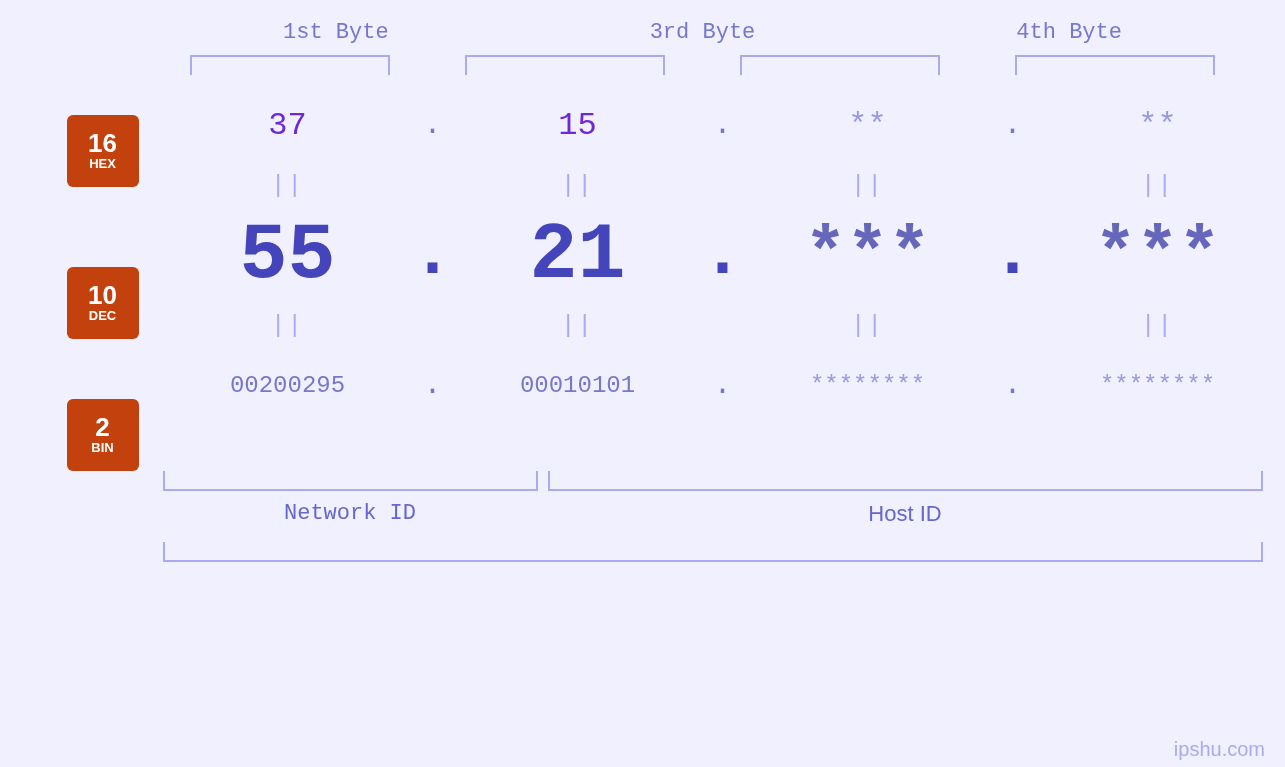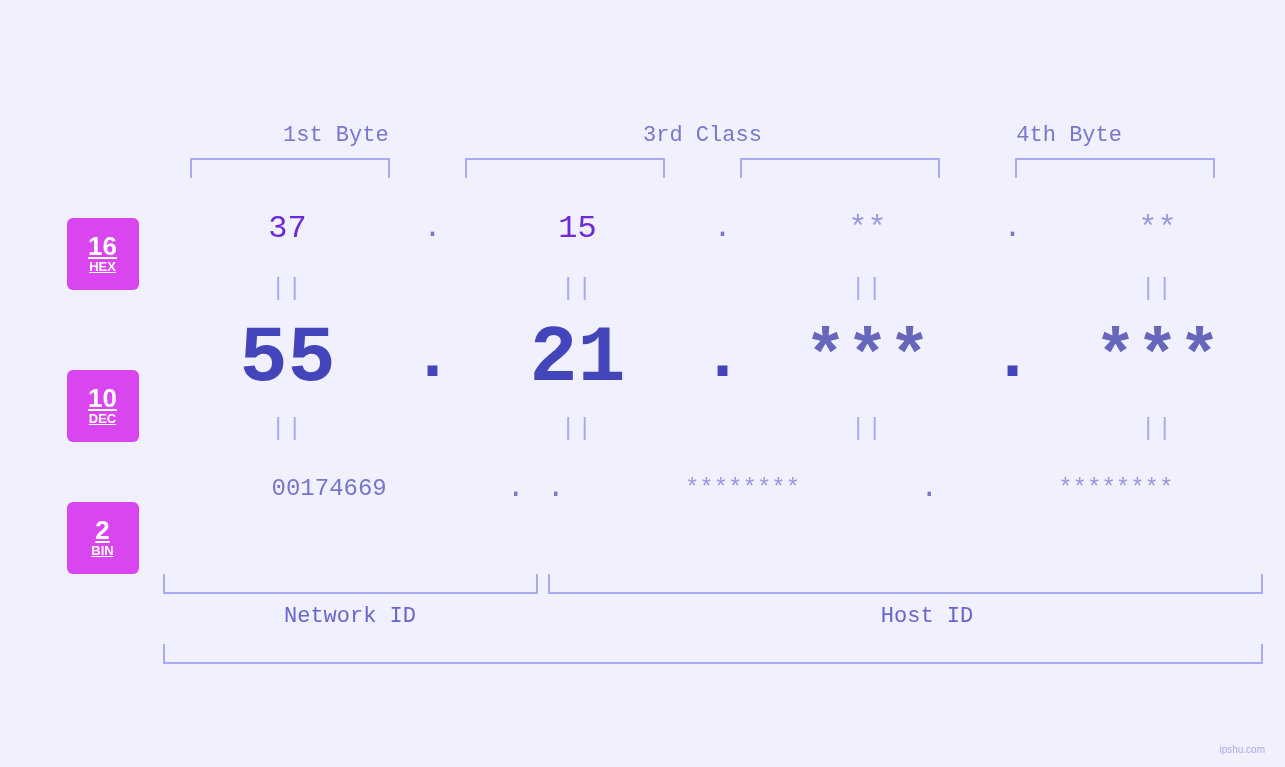--- a/index.html
+++ b/index.html
@@ -14,21 +14,20 @@
     }
 
     .container {
       width: 1285px;
       height: 767px;
       position: relative;
       display: flex;
       flex-direction: column;
       align-items: center;
       padding-top: 20px;
-      justify-content: center;
     }
 
     
     .byte-headers {
       display: flex;
       width: 1100px;
       margin-left: 120px;
       justify-content: space-around;
       margin-bottom: 10px;
     }
@@ -53,32 +52,31 @@
     .badges-col {
       display: flex;
       flex-direction: column;
       align-items: center;
       justify-content: space-around;
       width: 120px;
       padding-top: 30px;
     }
 
     .badge {
-      background: #d946ef;
+      background: #c2410c;
       color: white;
       border-radius: 6px;
       width: 72px;
       height: 72px;
       display: flex;
       flex-direction: column;
       align-items: center;
       justify-content: center;
       font-family: Arial, sans-serif;
       font-weight: bold;
-      text-decoration: underline;
     }
 
     .badge-num {
       font-size: 26px;
       line-height: 1;
     }
 
     .badge-text {
       font-size: 13px;
       line-height: 1.2;
@@ -186,35 +184,35 @@
     .sep-lines {
       color: #aaaaee;
       font-size: 24px;
       font-family: 'Courier New', Courier, monospace;
       letter-spacing: 2px;
     }
 
     
     .watermark {
       position: absolute;
-      bottom: 12px;
+      bottom: 6px;
       right: 20px;
       color: #aaaaee;
-      font-size: 10px;
+      font-size: 20px;
       font-family: Arial, sans-serif;
     }
   </style>
 </head>
 <body>
 
 <div class="container">
 
   <div class="byte-headers">
     <div class="byte-label">1st Byte</div>
-    <div class="byte-label">3rd Class</div>
+    <div class="byte-label">3rd Byte</div>
     <div class="byte-label">4th Byte</div>
   </div>
 
   <div style="width:1100px; margin-left:120px; display:flex; justify-content:space-around; height:30px;">
     <div style="width:200px; height:20px; border:2px solid #aaaaee; border-bottom:none;"></div>
     <div style="width:200px; height:20px; border:2px solid #aaaaee; border-bottom:none;"></div>
     <div style="width:200px; height:20px; border:2px solid #aaaaee; border-bottom:none;"></div>
     <div style="width:200px; height:20px; border:2px solid #aaaaee; border-bottom:none;"></div>
   </div>
 
@@ -316,24 +314,27 @@
           <span class="sep-lines">||</span>
         </div>
         <div class="dot-cell"></div>
         <div class="cell">
           <span class="sep-lines">||</span>
         </div>
       </div>
 
       <div class="row-bin">
         <div class="cell">
-          <span class="val-bin">00174669</span>
-        </div>
-        <div class="dot-cell">
-          <span class="dot-small">.</span>
+          <span class="val-bin">00200295</span>
+        </div>
+        <div class="dot-cell">
+          <span class="dot-small">.</span>
+        </div>
+        <div class="cell">
+          <span class="val-bin">00010101</span>
         </div>
         <div class="dot-cell">
           <span class="dot-small">.</span>
         </div>
         <div class="cell">
           <span class="val-masked-bin">********</span>
         </div>
         <div class="dot-cell">
           <span class="dot-small">.</span>
         </div>
@@ -346,24 +347,24 @@
   </div>
 
   <div style="width:1100px; margin-left:140px; display:flex; flex-direction:column; margin-top:0px;">
 
     <div style="display:flex; height:25px;">
       <div style="width:375px; height:20px; border:2px solid #aaaaee; border-top:none;"></div>
       <div style="width:10px;"></div>
       <div style="flex:1; height:20px; border:2px solid #aaaaee; border-top:none;"></div>
     </div>
 
-    <div style="display:flex; margin-top:5px;gap:22px;">
+    <div style="display:flex; margin-top:5px;">
       <div style="width:375px; text-align:center; color:#6666cc; font-size:22px; font-family:'Courier New',Courier,monospace;">Network ID</div>
       <div style="width:10px;"></div>
-      <div style="flex:1; text-align:center; color:#6666cc; font-size:22px; font-family:Liberation Mono, monospace;">Host ID</div>
+      <div style="flex:1; text-align:center; color:#6666cc; font-size:22px; font-family:Liberation Sans, sans-serif;">Host ID</div>
     </div>
   </div>
 
   <div style="width:1100px; margin-left:140px; margin-top:15px;">
     <div style="width:100%; height:20px; border:2px solid #aaaaee; border-top:none;"></div>
   </div>
 
   <div class="watermark">ipshu.com</div>
 
 </div>

